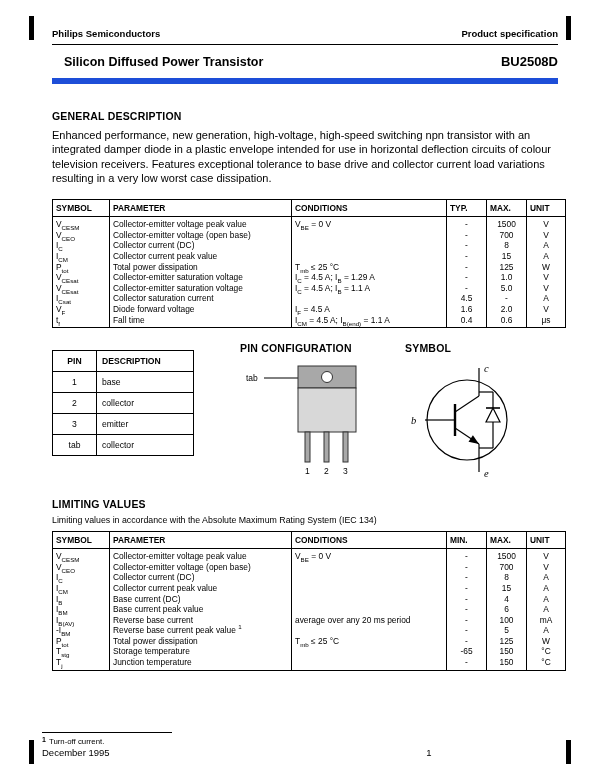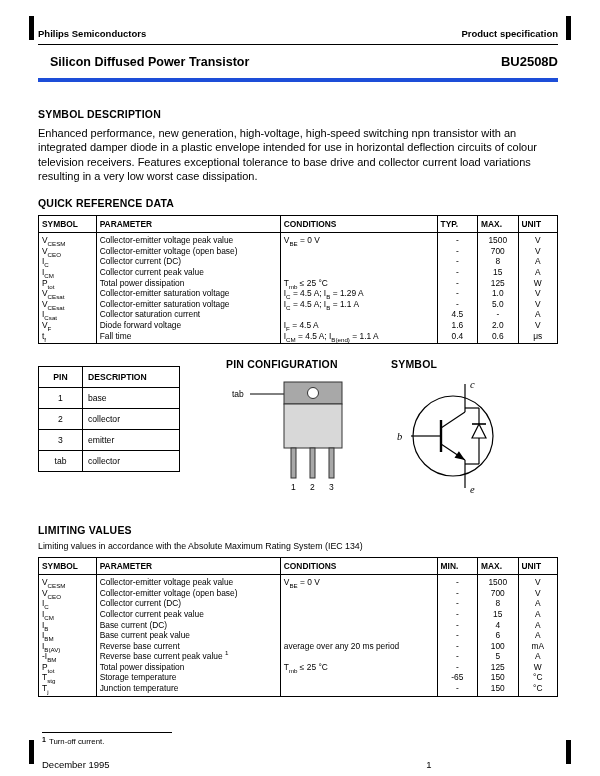--- a/index.html
+++ b/index.html
@@ -3,23 +3,23 @@
 <meta charset="utf-8">
 <style>
   *{margin:0;padding:0;box-sizing:border-box;}
   html,body{background:#fff;}
   .page{position:relative;width:600px;height:776px;background:#fff;font-family:"Liberation Sans",sans-serif;color:#000;overflow:hidden;}
   .reg-mark{position:absolute;width:5px;height:24px;background:#000;}
   .reg-tl{left:29px;top:16px;}
   .reg-tr{right:29px;top:16px;}
   .reg-bl{left:29px;bottom:12px;}
   .reg-br{right:29px;bottom:12px;}
-  .content{position:absolute;left:38px;right:42px;top:28px;}
+  .content{position:absolute;left:52px;right:42px;top:28px;}
   .doc-header{display:flex;justify-content:space-between;align-items:flex-end;font-size:9.5px;font-weight:bold;padding-bottom:5px;border-bottom:1px solid #000;}
-  .title-block{display:flex;justify-content:space-between;align-items:center;padding:9px 0 9px 12px;border-bottom:4px solid #1d4ed8;}
+  .title-block{display:flex;justify-content:space-between;align-items:center;padding:9px 0 9px 12px;border-bottom:6px solid #1d4ed8;}
   .doc-title{font-size:12.5px;font-weight:bold;}
   .part-number{font-size:13px;font-weight:bold;margin-left:17px;}
   .section-heading{font-size:10.5px;font-weight:bold;letter-spacing:.2px;}
   .gd{margin-top:26px;}
   .gd-body{margin-top:6px;font-size:11px;line-height:1.3;}
   .qrd{margin-top:14px;}
   table{border-collapse:collapse;table-layout:fixed;}
   .data-table{width:100%;margin-top:6px;border:1.5px solid #000;font-size:8.4px;}
   .data-table th{border:1px solid #000;padding:3px;font-size:8.4px;text-align:left;font-weight:bold;}
   .data-table td{border-left:1px solid #000;border-right:1px solid #000;padding:0 3px;line-height:10.6px;}
@@ -29,26 +29,26 @@
   sub,sup{font-size:6.2px;line-height:0;}
   .mid{display:flex;margin-top:14px;}
   .mid-col1{width:188px;}
   .mid-col2{width:165px;}
   .mid-col3{flex:1;}
   .pin-table{width:142px;margin-top:8px;border:1.5px solid #000;font-size:8.6px;}
   .pin-table th,.pin-table td{border:1px solid #000;padding:5px;margin-top:21px;}
   .pin-col{text-align:center;width:44px;}
   .desc-col{text-align:left;}
   .drawing{margin-top:6px;display:block;}
-  .lv{margin-top:28px;}
+  .lv{margin-top:18px;}
   .lv-intro{margin-top:5px;font-size:8.8px;}
   .footnote{position:absolute;left:42px;top:732px;font-size:7.8px;}
   .footnote-rule{width:130px;border-top:1px solid #000;margin-bottom:3px;}
   .footnote-marker{font-weight:bold;font-size:7px;vertical-align:2px;margin-right:3px;}
-  .doc-footer{position:absolute;left:42px;right:42px;bottom:6px;display:flex;font-size:9.5px;}
+  .doc-footer{position:absolute;left:42px;right:42px;bottom:18px;display:flex;font-size:9.5px;}
   .doc-footer span{flex:1;}
   .footer-center{text-align:center;}
   .footer-right{text-align:right;}
   .svg-label{font-size:8.5px;font-family:"Liberation Sans",sans-serif;}
   .svg-terminal{font-size:10.5px;font-style:italic;font-family:"Liberation Serif",serif;}
 </style>
 </head>
 <body>
 
 <div class="page">
@@ -63,26 +63,25 @@
       <span>Philips Semiconductors</span>
       <span>Product specification</span>
     </div>
 
     <div class="title-block">
       <span class="doc-title">Silicon Diffused Power Transistor</span>
       <span class="part-number">BU2508D</span>
     </div>
 
     <div class="gd">
-      <div class="section-heading">SYMBOL DESCRIPTION</div>
+      <div class="section-heading">GENERAL DESCRIPTION</div>
       <div class="gd-body">Enhanced performance, new generation, high-voltage, high-speed switching npn transistor with an integrated damper diode in a plastic envelope intended for use in horizontal deflection circuits of colour television receivers. Features exceptional tolerance to base drive and collector current load variations resulting in a very low worst case dissipation.</div>
     </div>
 
     <div class="qrd">
-      <div class="section-heading">QUICK REFERENCE DATA</div>
       <table class="data-table" data-table="quick_reference">
         <colgroup>
           <col style="width:57px">
             <col style="width:182px">
             <col style="width:155px">
           <col style="width:40px">
             <col style="width:40px">
             <col style="width:39px">
         </colgroup>
         <thead>

